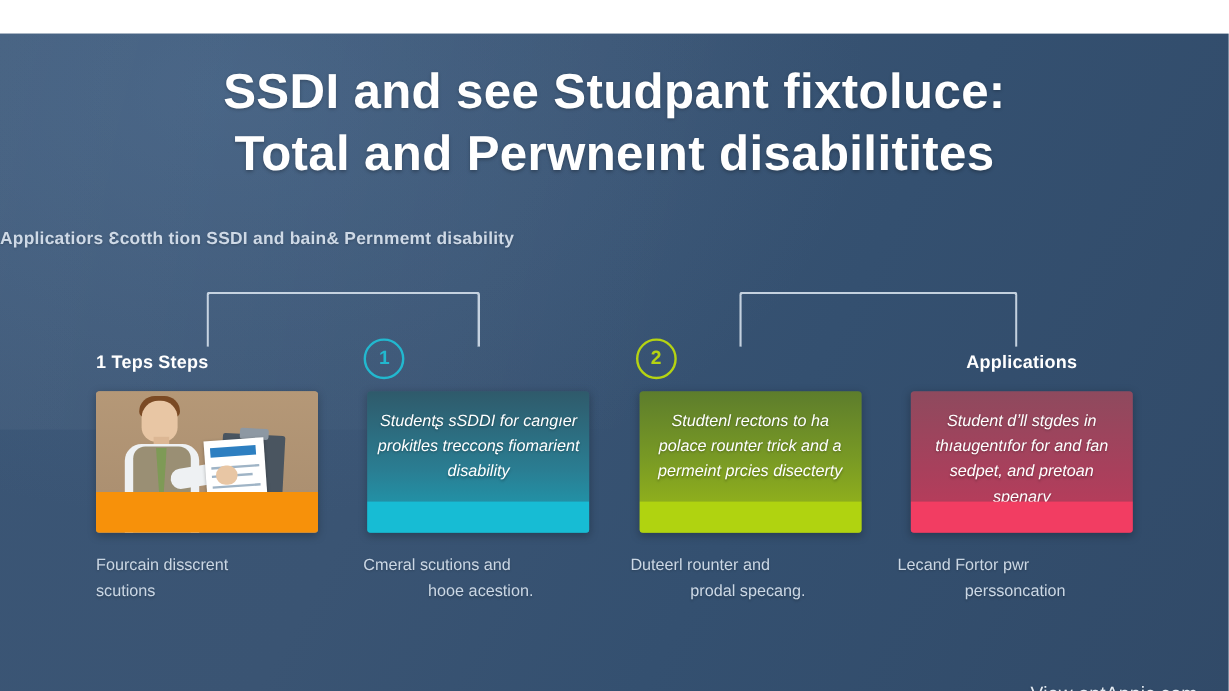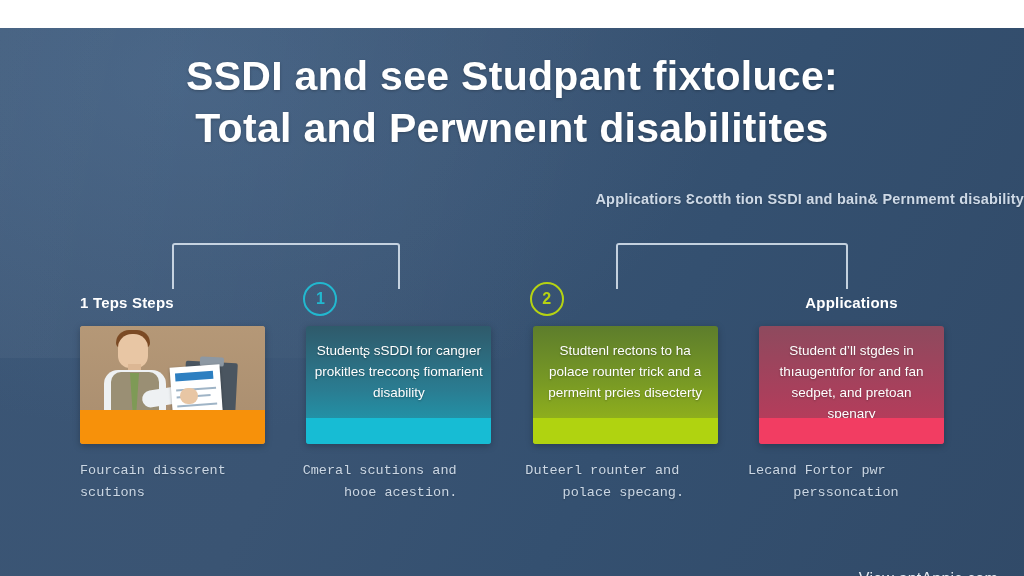--- a/index.html
+++ b/index.html
@@ -35,21 +35,21 @@
     color:#ffffff;
     font-size:41px;
     font-weight:bold;
     letter-spacing:0.3px;
     line-height:52px;
     text-shadow:0 1px 3px rgba(0,0,0,0.25);
   }
 
   .subtitle {
     position:absolute; left:0; top:163px; width:1024px;
-    text-align:right;
+    text-align:left;
     color:#ced9e6;
     font-size:14.5px;
     font-weight:bold;
     letter-spacing:0.2px;
     text-shadow:0 1px 2px rgba(0,0,0,0.2);
   }
 
   
   .bracket {
     position:absolute;
@@ -102,20 +102,21 @@
   .col-3 .badge { color:#b5d312; left:-3px;  top:-1px; }
 
   
   .card {
     position:relative;
     width:185px; height:118px;
     margin-top:5px;
     border-radius:3px;
     overflow:hidden;
     box-shadow:0 2px 7px rgba(0,0,0,0.25);
+    font-style:italic;
   }
 
   .card-text {
     position:absolute;
     left:8px; right:8px; top:14px;
     text-align:center;
     color:#ffffff;
     font-size:13.5px;
     line-height:21px;
     font-weight:normal;
@@ -220,21 +221,20 @@
     width:864px;
     display:flex;
     justify-content:space-between;
   }
   .caption {
     width:196px;
     color:#cbd7e4;
     font-size:13.5px;
     line-height:22px;
     text-shadow:0 1px 2px rgba(0,0,0,0.2);
-    font-family:Liberation Mono, monospace;
   }
   .caption .l1 { display:block; }
   .caption .l2 { display:block; }
   .cap-1 .l1, .cap-1 .l2 { text-align:left; }
   .cap-2 .l1, .cap-3 .l1, .cap-4 .l1 { text-align:left; }
   .cap-2 .l2, .cap-3 .l2, .cap-4 .l2 { text-align:center; }
 
   
   .footer {
     position:absolute;
@@ -336,21 +336,21 @@
     <div class="caption cap-1">
       <span class="l1">Fourcain disscrent</span>
       <span class="l2">scutions</span>
     </div>
     <div class="caption cap-2">
       <span class="l1">Cmeral scutions and</span>
       <span class="l2">hooe acestion.</span>
     </div>
     <div class="caption cap-3">
       <span class="l1">Duteerl rounter and</span>
-      <span class="l2">polace specang.</span>
+      <span class="l2">prodal specang.</span>
     </div>
     <div class="caption cap-4">
       <span class="l1">Lecand Fortor pwr</span>
       <span class="l2">perssoncation</span>
     </div>
   </div>
 
   <div class="footer">View antAppic.com</div>
 
 </div>

